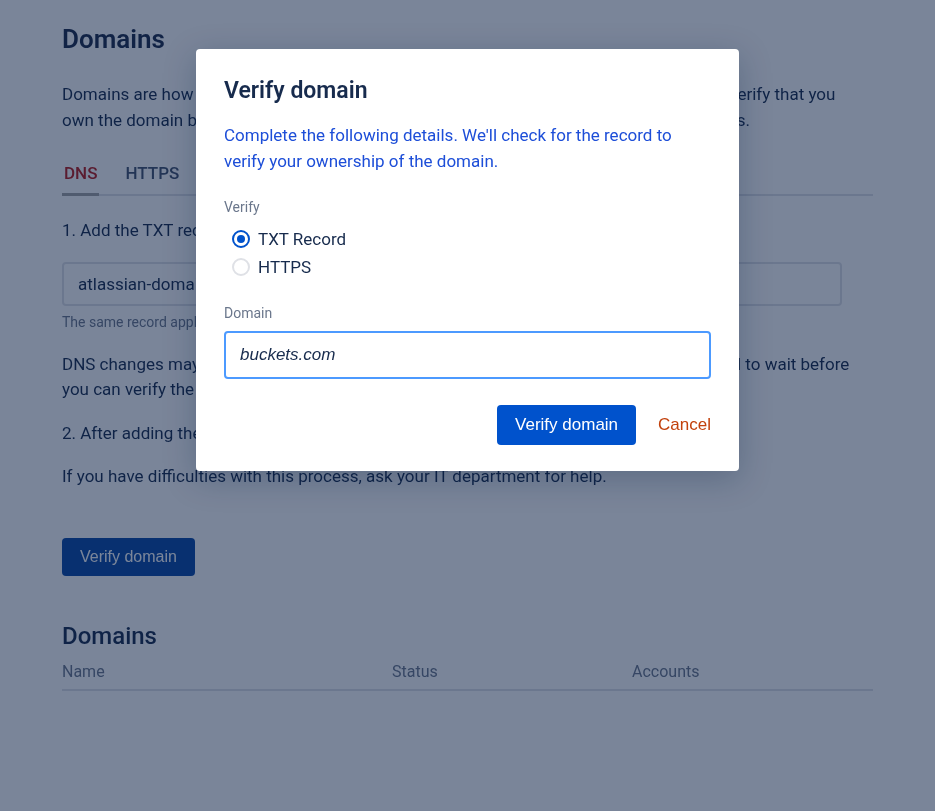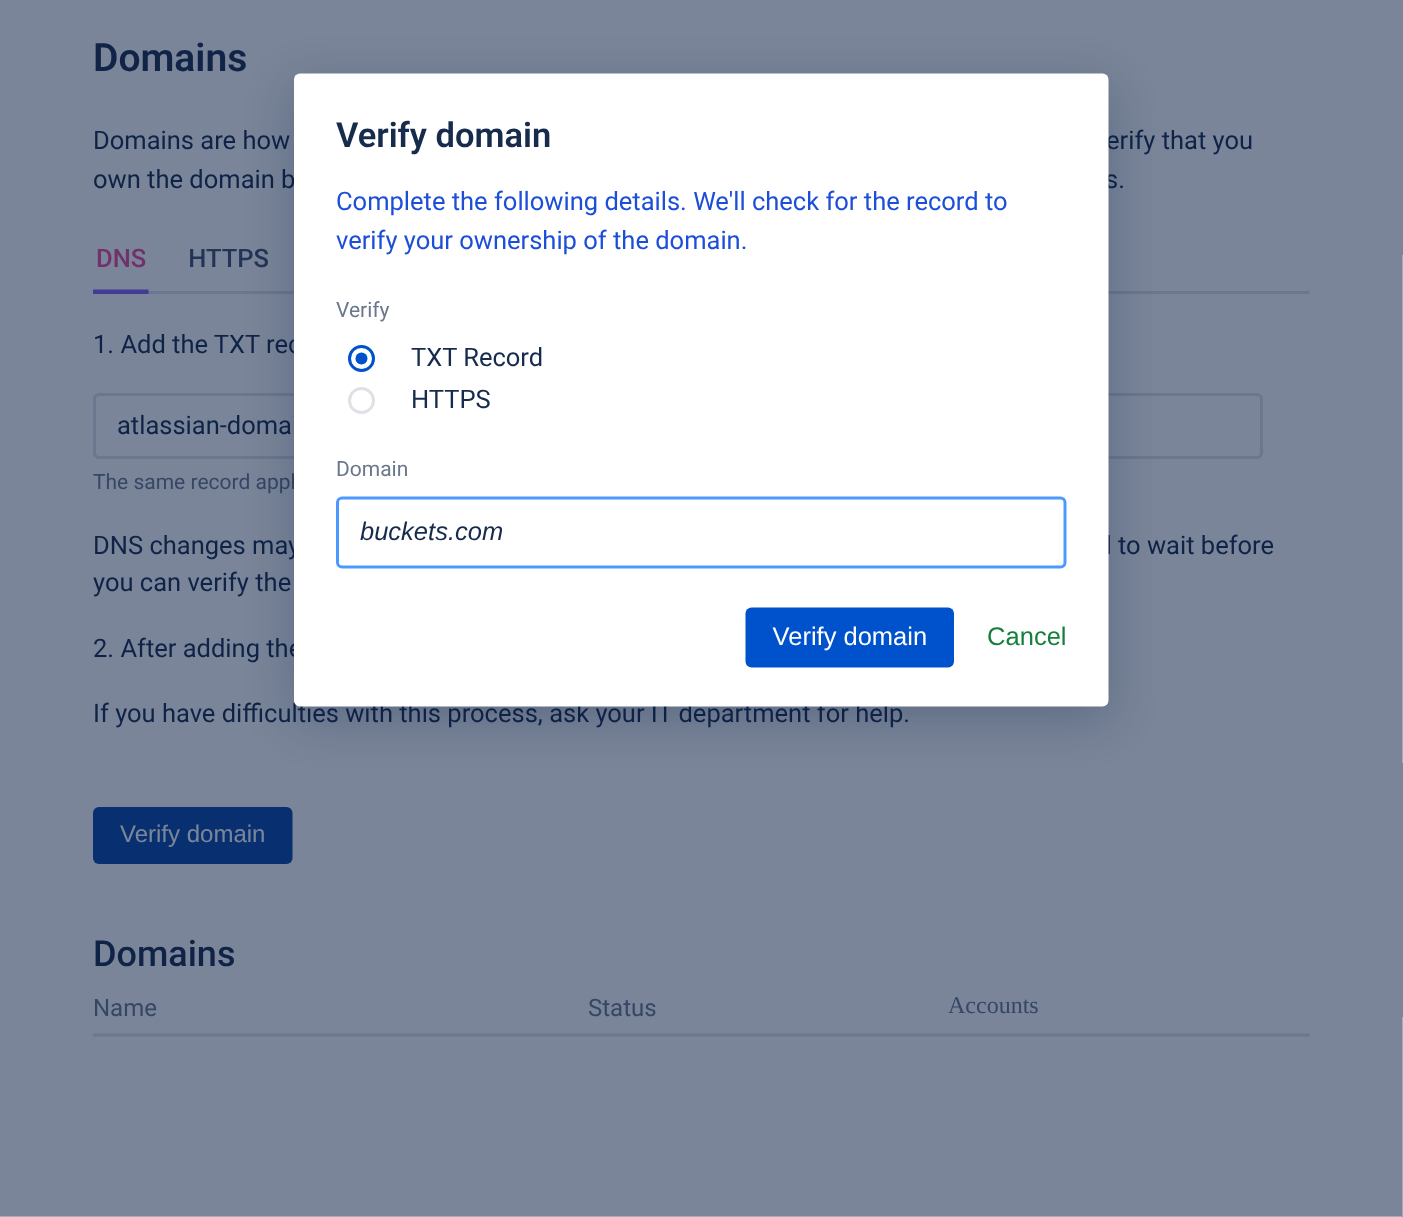--- a/index.html
+++ b/index.html
@@ -35,22 +35,22 @@
   }
   .tab {
     padding: 6px 2px 10px 2px;
     font-size: 17px;
     font-weight: 500;
     color: #42526E;
     cursor: pointer;
     margin-bottom: -2px;
   }
   .tab.active {
-    color: #ec4899;
-    border-bottom: 3px solid #8b5cf6;
+    color: #b91c1c;
+    border-bottom: 3px solid #a3a3a3;
   }
   .step {
     font-size: 17px;
     color: #172B4D;
     margin-bottom: 18px;
     max-width: 790px;
     line-height: 1.5;
   }
   .txt-record-box {
     border: 2px solid #DFE1E6;
@@ -88,21 +88,21 @@
     display: flex;
     border-bottom: 2px solid #DFE1E6;
     padding-bottom: 8px;
     font-size: 16px;
     color: #6B778C;
     margin-top: 4px;
     align-items: center;
   }
   .col-name { width: 330px; }
   .col-status { width: 240px; }
-  .col-accounts { flex: 1; font-family: Liberation Serif, serif; }
+  .col-accounts { flex: 1; }
 
   
   .overlay {
     position: absolute;
     inset: 0;
     background: rgba(9, 30, 66, 0.54);
     display: flex;
     align-items: flex-start;
     justify-content: center;
   }
@@ -128,21 +128,21 @@
   }
   .field-label {
     font-size: 14px;
     color: #6B778C;
     margin-bottom: 10px;
   }
   .radio-group { margin-bottom: 24px; }
   .radio-row {
     display: flex;
     align-items: center;
-    gap: 24px;
+    gap: 8px;
     padding: 4px 0;
     font-size: 17px;
     color: #172B4D;
     cursor: pointer;
     margin-left: 8px;
   }
   .radio {
     width: 18px; height: 18px;
     border-radius: 50%;
     border: 2px solid #DFE1E6;
@@ -182,21 +182,21 @@
     color: #fff;
     border: none;
     font-size: 17px;
     padding: 10px 18px;
     border-radius: 4px;
     cursor: pointer;
   }
   .modal-cancel {
     background: none;
     border: none;
-    color: #15803d;
+    color: #c2410c;
     font-size: 17px;
     cursor: pointer;
   }
 </style>
 </head>
 <body>
 
 <div class="page">
   <h1 class="page-title">Domains</h1>
   <p class="intro-text">Domains are how we link your Atlassian user accounts to your organization. You need to verify that you own the domain before you can claim accounts that use that domain in their email address.</p>

